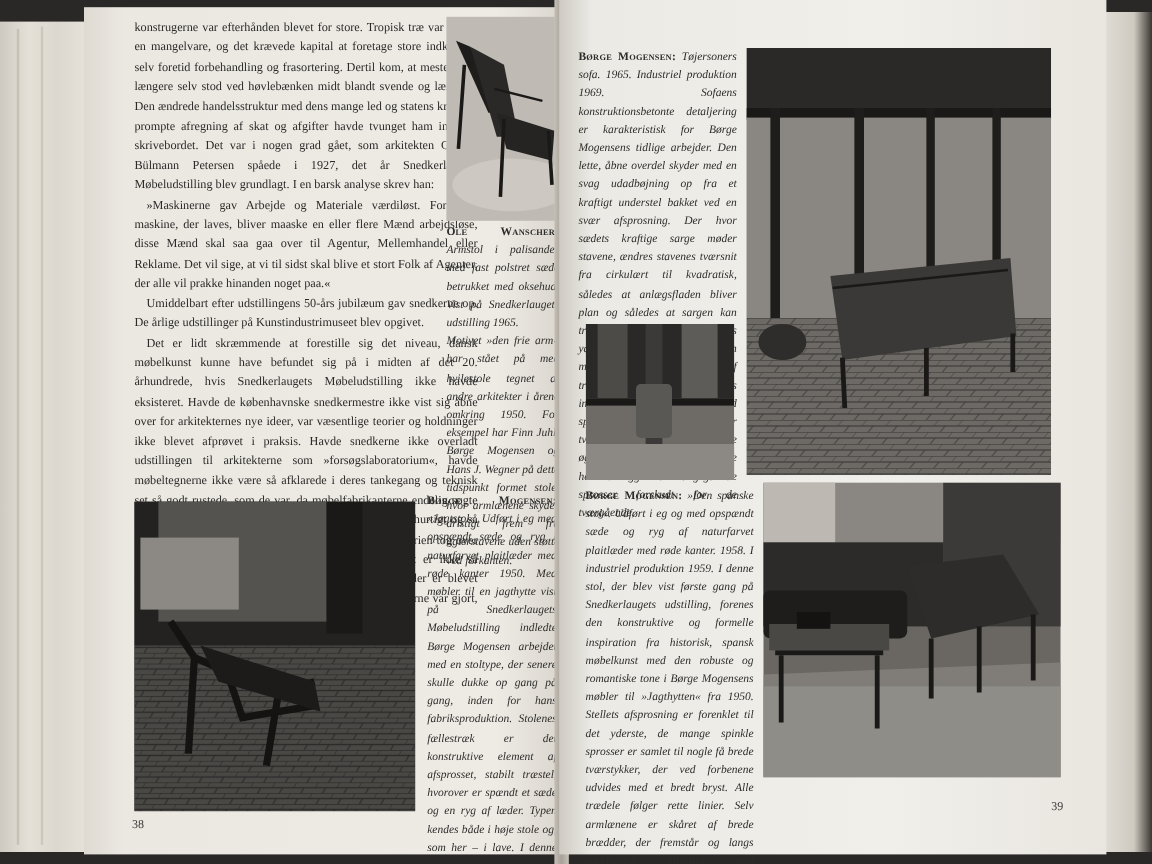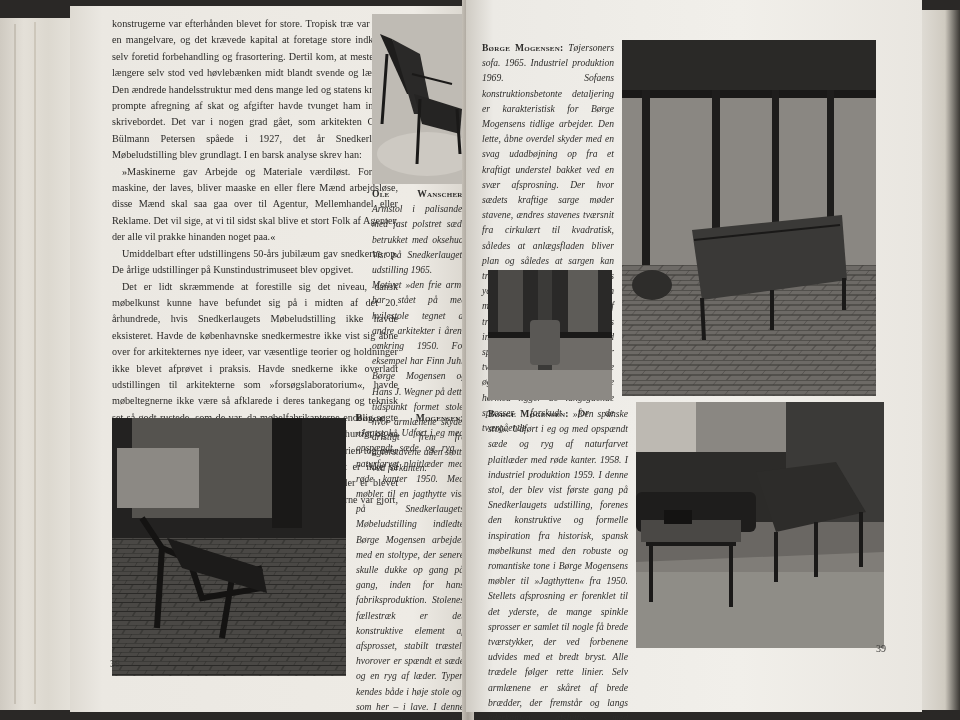--- a/index.html
+++ b/index.html
@@ -12,21 +12,21 @@
   .page-left{left:70px;width:404px;background:linear-gradient(90deg,#dedad2 0,#ebe8e2 8%,#eeebe5 85%,#d8d4cc 100%);}
   .page-right{left:466px;width:456px;background:linear-gradient(90deg,#cfcbc3 0,#eceae5 6%,#f1efea 60%,#e9e6e0 100%);top:0;height:712px;}
   .gutter{position:absolute;left:462px;top:0;width:12px;height:720px;background:linear-gradient(90deg,#c4bfb6,#a7a198 50%,#c8c3ba);}
   .body-text{position:absolute;font-size:10.2px;line-height:16.4px;color:#2b2a28;text-align:justify;}
   .body-text p{margin:0;text-indent:10px;}
   .body-text p.noindent{text-indent:0;}
   .caption{position:absolute;font-size:9.6px;line-height:15.2px;color:#2d2c2a;font-style:italic;text-align:justify;}
   .caption .author{font-style:normal;font-variant:small-caps;letter-spacing:.2px;font-weight:bold;}
   .caption p{margin:0;}
   .photo{position:absolute;overflow:hidden;}
-  .pagenum{position:absolute;font-size:10px;color:#3a3937;}
+  .pagenum{position:absolute;font-size:10px;color:#3a3937;margin-top:24px;}
 </style>
 </head>
 <body>
 
 <div class="stack-left"></div>
 <div class="stack-right"></div>
 
 <div class="page page-left">
   <div class="body-text" style="left:42px;top:10px;width:286px;">
     <p class="noindent">konstrugerne var efterhånden blevet for store. Tropisk træ var blevet en mangelvare, og det krævede kapital at foretage store indkøb og selv foretid forbehandling og frasortering. Dertil kom, at mester ikke længere selv stod ved høvlebænken midt blandt svende og lærlinge. Den ændrede handelsstruktur med dens mange led og statens krav om prompte afregning af skat og afgifter havde tvunget ham ind bag skrivebordet. Det var i nogen grad gået, som arkitekten Gunnar Bülmann Petersen spåede i 1927, det år Snedkerlaugets Møbeludstilling blev grundlagt. I en barsk analyse skrev han:</p>

